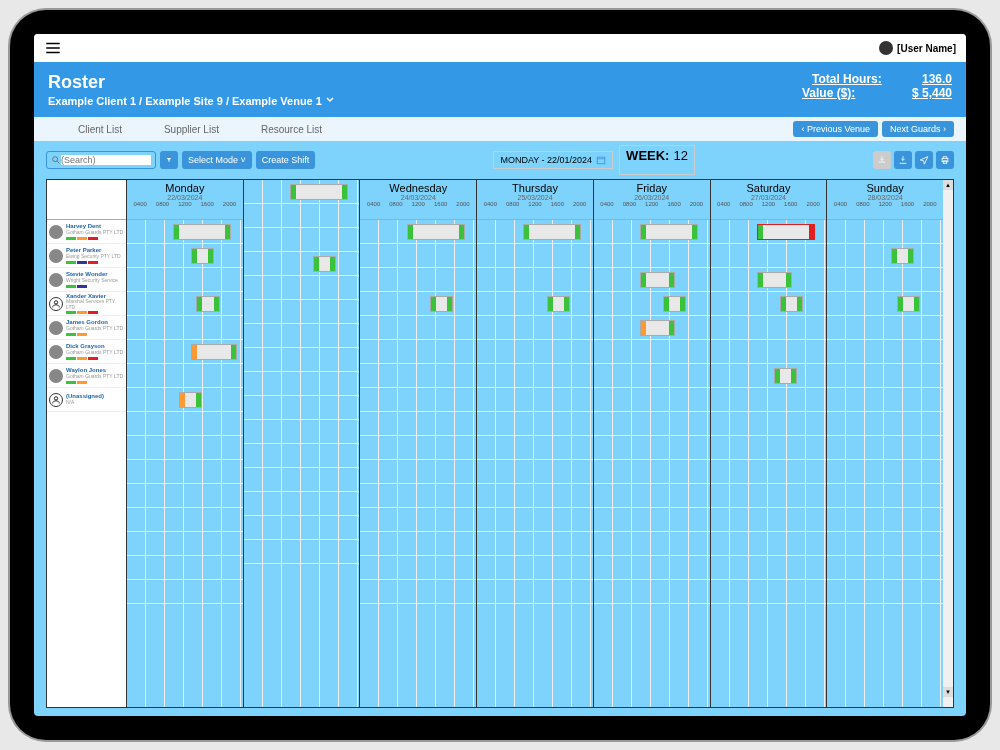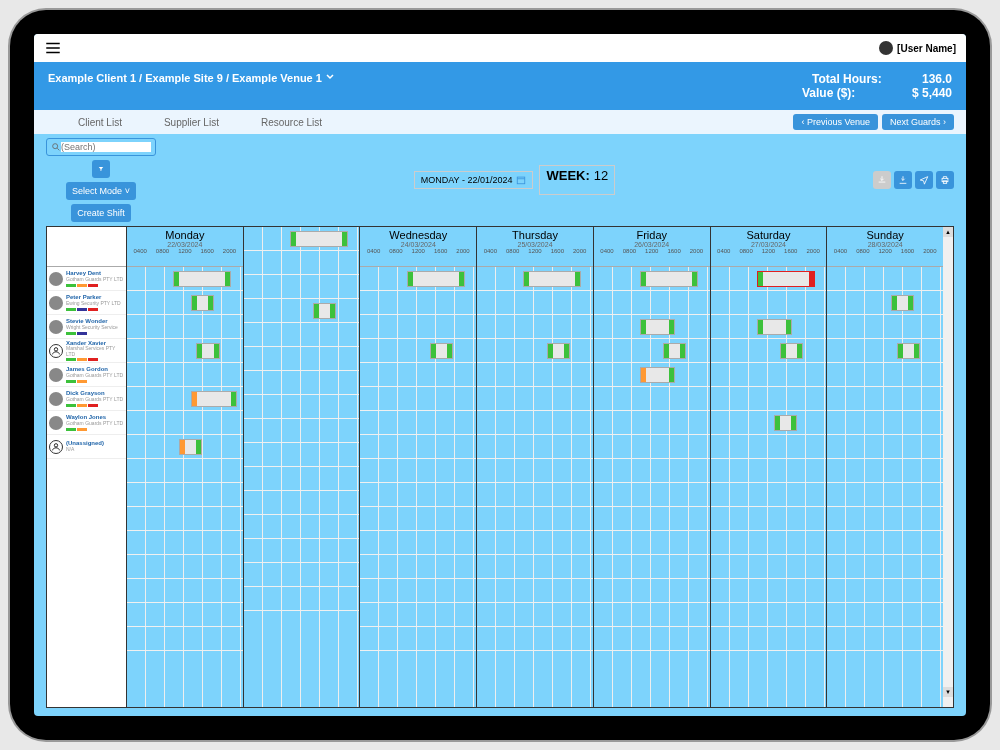--- a/index.html
+++ b/index.html
@@ -45,21 +45,21 @@
 .user-avatar { width: 14px; height: 14px; background: #333; border-radius: 50%; display: inline-block; }
 .blue-header {
   background: #3399E6;
   color: #fff;
   padding: 10px 14px;
   display: flex;
   justify-content: space-between;
 }
 .blue-header h1 { font-size: 18px; font-weight: bold; margin-bottom: 2px; }
 .breadcrumb { font-size: 11px; font-weight: bold; }
-.summary { text-align: right; font-size: 12px; font-weight: bold; }
+.summary { text-align: right; font-size: 12px; font-weight: bold; text-decoration: underline; }
 .summary-row { display: flex; gap: 30px; justify-content: flex-end; }
 .summary-row span:first-child { min-width: 80px; text-align: left; }
 .sub-nav {
   background: #EBF5FE;
   padding: 4px 12px;
   display: flex;
   justify-content: space-between;
   align-items: center;
   font-size: 10px;
 }
@@ -75,21 +75,21 @@
   font-size: 9px;
   cursor: pointer;
 }
 .toolbar {
   padding: 4px 12px;
   display: flex;
   justify-content: space-between;
   align-items: center;
   font-size: 9px;
 }
-.toolbar-left { display: flex; gap: 4px; align-items: center; flex-direction: column; }
+.toolbar-left { display: flex; gap: 4px; align-items: center; }
 .search-box {
   border: 1px solid #3994DB;
   border-radius: 3px;
   padding: 2px 4px;
   display: flex;
   align-items: center;
   width: 110px;
   height: 18px;
 }
 .search-box input { border: none; outline: none; width: 90px; font-size: 9px; }
@@ -248,20 +248,21 @@
           </svg>
       </div>
       <div class="user-section">
         <span class="user-avatar"></span>
         <span>[User Name]</span>
       </div>
     </div>
 
     <div class="blue-header">
       <div>
+        <h1>Roster</h1>
         <div class="breadcrumb">
           <span>Example Client 1 / Example Site 9 / Example Venue 1</span>
           <svg width="10" height="10" viewBox="0 0 10 10" style="display:inline">
               <path d="M2 3l3 3 3-3" stroke="#fff" fill="none" stroke-width="1.5"></path>
             </svg>
         </div>
       </div>
       <div class="summary">
         <div class="summary-row">
           <span>Total Hours:</span>

